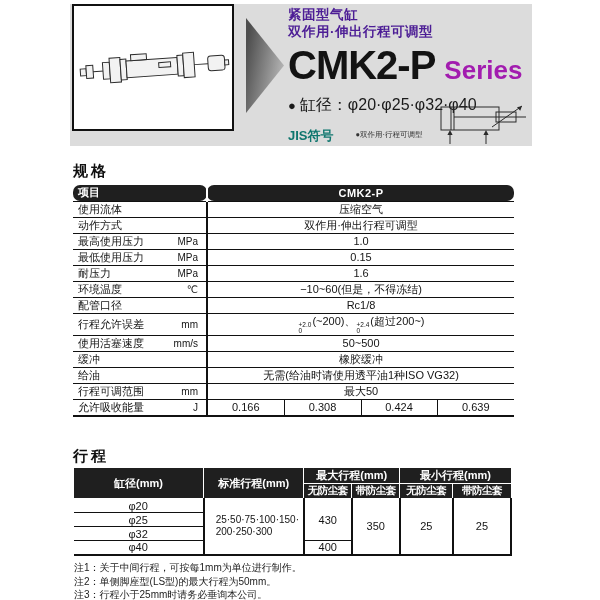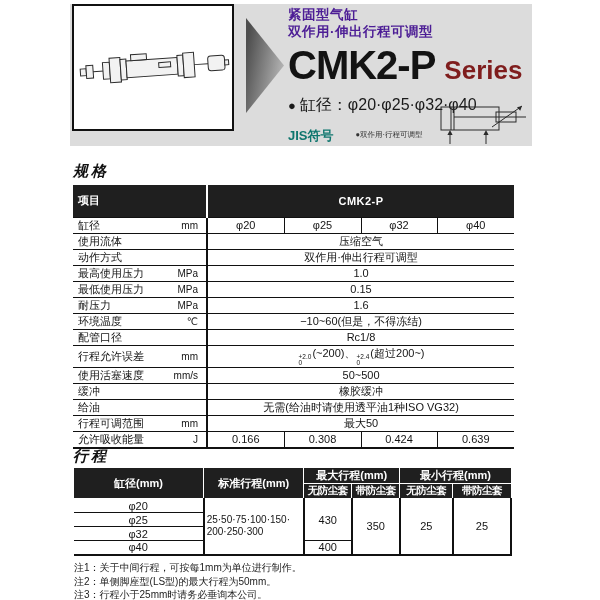--- a/index.html
+++ b/index.html
@@ -11,55 +11,55 @@
   .band { position:absolute; left:70px; top:4px; width:462px; height:142px; background:#dcdcdc; }
   .photo-box { position:absolute; left:72px; top:4px; width:162px; height:127px; background:#fff; border:2px solid #111; }
   .photo-box svg { width:100%; height:100%; }
   .tri { position:absolute; left:246px; top:18px; width:38px; height:95px;
          background:linear-gradient(100deg,#4e4e4e 10%,#8a8a8a 55%,#c2c2c2 95%);
          clip-path:polygon(0 0, 100% 50%, 0 100%); }
   .hgroup { position:absolute; left:288px; top:7px; width:246px; }
   .h-sub { font-size:13.5px; font-weight:bold; line-height:16.5px; letter-spacing:.5px; color:#4c1d95; }
   .h-series { margin-top:3px; display:flex; align-items:baseline; gap:9px; white-space:nowrap; }
   .h-series .big { font-size:40px; font-weight:bold; letter-spacing:-1px; color:#131313; }
-  .h-series .small { font-size:26px; font-weight:bold; color:#7f1d1d;text-align:center; }
+  .h-series .small { font-size:26px; font-weight:bold; color:#a21caf;text-align:center; }
   .h-bore { margin-top:7px; font-size:16px; color:#1a1a1a; white-space:nowrap; }
   .h-bore .dot { font-size:13px; margin-right:4px; }
   .h-jis { margin-top:11px; display:flex; align-items:flex-start; }
   .h-jis .jis-label { font-size:13px; font-weight:bold; color:#0f766e; }
   .h-jis .jis-note { font-size:7.5px; color:#333; margin-left:22px; margin-top:3px;text-align:center; }
   .jis-diagram { position:absolute; left:438px; top:100px; width:96px; height:46px; }
 
   
-  .sec-title { position:absolute; left:73px; font-size:15px; font-weight:bold; letter-spacing:3px; color:#111;font-style:italic; }
+  .sec-title { position:absolute; left:73px; font-size:15px; font-weight:bold; letter-spacing:3px; color:#111; }
 
   
   table { border-collapse:collapse; table-layout:fixed; }
   .spec { position:absolute; left:73px; top:185px; width:441px; font-size:11px; }
   .spec td { height:15px; padding:0; vertical-align:middle; }
-  .spec tr.head td { background:#1f1f1f; color:#fff; height:32px; border-bottom:1px solid #111; }
+  .spec tr.head td { background:#1f1f1f; color:#fff; height:16px; border-bottom:1px solid #111;border-radius:7px; }
   .spec td.item-h { text-align:left; padding-left:5px; font-weight:bold; border-right:2px solid #fff; }
   .spec td.series-h { text-align:center; font-weight:bold; letter-spacing:.5px; }
   .spec td.lblcell { border-right:2px solid #111; border-bottom:1px solid #111; }
   .spec .lblwrap { display:flex; justify-content:space-between; align-items:center; padding:0 8px 0 5px; }
   .spec .unit { font-size:10px; }
   .spec td.val { text-align:center; border-bottom:1px solid #111; }
   .spec td.vsep { border-left:1px solid #111; }
   .spec tr.last td { border-bottom:2px solid #111; }
   .tol { display:inline-flex; flex-direction:column; vertical-align:-2px; line-height:6.5px; font-size:6.5px; margin:0 1px; }
   .tol span { display:block; text-align:left; }
 
   
   .stroke { position:absolute; left:73px; top:467px; width:439px; font-size:11px; }
   .stroke td { padding:0; text-align:center; vertical-align:middle; }
   .stroke td.hd { background:#1f1f1f; color:#fff; font-weight:bold; border:1px solid #fff; height:15px; }
   .stroke td.hd2 { font-size:10.5px; letter-spacing:-.5px; }
   .stroke tr.r td { height:14px; }
   .stroke td.bore { border-bottom:1px solid #111; border-right:2px solid #111; }
-  .stroke td.std { text-align:left; padding-left:2px; font-size:10px; line-height:12px; border-right:2px solid #111; }
+  .stroke td.std { text-align:left; padding-left:11px; font-size:10px; line-height:12px; border-right:2px solid #111; }
   .stroke td.num { border-right:2px solid #111; }
   .stroke td.split-top { border-bottom:1px solid #111; }
   .stroke table, .stroke { border-bottom:2px solid #111; }
 
   
   .notes { position:absolute; left:74px; top:561px; font-size:10px; line-height:13.5px; color:#1c1c1c; }
 
   svg .ln { stroke:#2a2a2a; fill:none; stroke-width:1; }
   svg .fl { stroke:#2a2a2a; fill:#f2f2f2; stroke-width:1; }
 </style>
@@ -134,32 +134,20 @@
         <col style="width:77px">
       </colgroup>
     <tbody>
         <tr class="head">
       <td class="item-h">项目</td>
       <td class="series-h" colspan="4">CMK2-P</td>
     </tr>
     <tr>
       <td class="lblcell">
             <div class="lblwrap">
-              <span>缸径</span>
-              <span class="unit">mm</span>
-            </div>
-          </td>
-      <td class="val">φ20</td>
-      <td class="val vsep">φ25</td>
-      <td class="val vsep">φ32</td>
-      <td class="val vsep">φ40</td>
-    </tr>
-    <tr>
-      <td class="lblcell">
-            <div class="lblwrap">
               <span>使用流体</span>
               <span class="unit"></span>
             </div>
           </td>
       <td class="val" colspan="4">压缩空气</td>
     </tr>
     <tr>
       <td class="lblcell">
             <div class="lblwrap">
               <span>动作方式</span>

